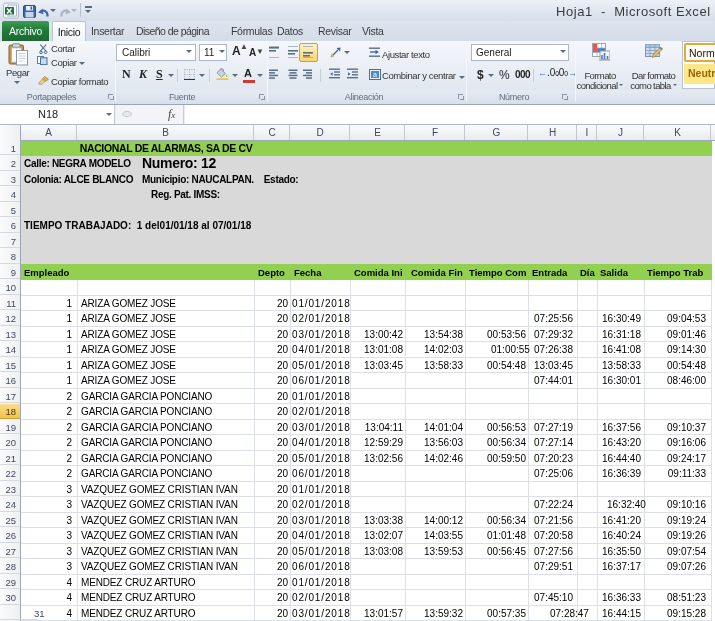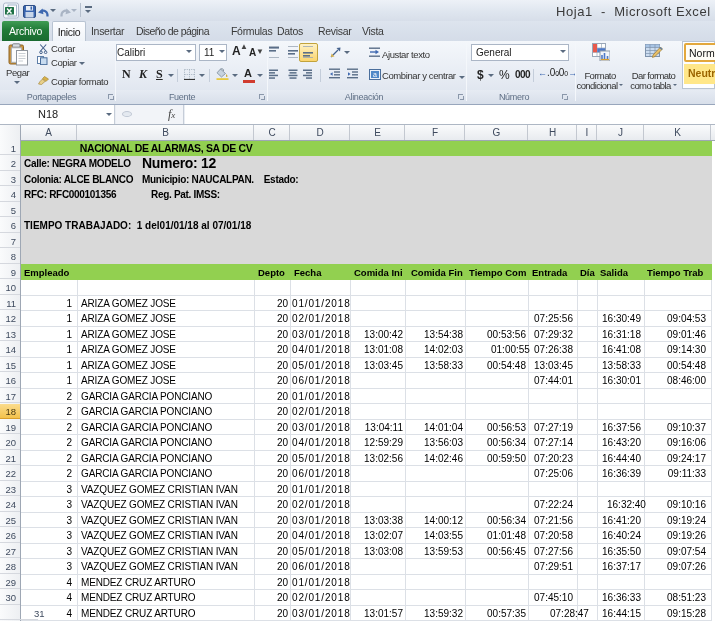--- a/index.html
+++ b/index.html
@@ -127,21 +127,21 @@
 <div class="rlabel" style="left:51px;top:15.5px;font-size:9.5px;">Copiar</div>
 <i class="cr" style="position:absolute;left:79px;top:21px;border-top-color:#5A6B80"></i>
 <svg style="position:absolute;left:38px;top:35px" width="11" height="9" viewBox="0 0 11 9">
  <path d="M6.5 0.5 L10.5 3 L8 5.5 L4.5 2.5 Z" fill="#D8B24A" stroke="#A07E28" stroke-width="0.6"></path>
  <path d="M4.5 3 L7 5.5 L3.5 8.5 L0.5 8 L2 5.5 Z" fill="#E8D08A" stroke="#A07E28" stroke-width="0.6"></path>
       </svg>
 <div class="rlabel" style="left:51px;top:35px;font-size:9.5px;">Copiar formato</div>
 <div class="glabel" style="left:0px;width:103px;">Portapapeles</div>
 <div class="glaunch" style="left:108px;"></div>
 <div class="gsep" style="left:115px;"></div>
-<div class="combo" style="left:116px;top:3px;width:80px;height:17px;line-height:16px;"><span style="">Calibri</span></div>
+<div class="combo" style="left:116px;top:3px;width:80px;height:17px;line-height:16px;"><span style="margin-left:5px;">Calibri</span></div>
 <i class="cr" style="position:absolute;left:186px;top:9px;border-top-color:#5A6B80"></i>
 <div class="combo" style="left:199px;top:3px;width:28px;height:17px;line-height:16px;"><span style="margin-left:4px;">11</span></div>
 <i class="cr" style="position:absolute;left:219px;top:9px;border-top-color:#5A6B80"></i>
 <div style="position:absolute;left:232px;top:3px;font-size:12px;font-weight:bold;color:#222;">A</div>
 <div style="position:absolute;left:240px;top:1px;font-size:8px;color:#444;">▲</div>
 <div style="position:absolute;left:249px;top:6px;font-size:10px;font-weight:bold;color:#222;">A</div>
 <div style="position:absolute;left:256px;top:6px;font-size:8px;color:#444;">▼</div>
 <div style="position:absolute;left:122px;top:26px;font-size:12px;font-weight:bold;color:#222;font-family:'Liberation Serif',serif;">N</div>
 <div style="position:absolute;left:139px;top:26px;font-size:12px;font-weight:bold;font-style:italic;color:#222;font-family:'Liberation Serif',serif;">K</div>
 <div style="position:absolute;left:156px;top:26px;font-size:12px;font-weight:bold;color:#222;text-decoration:underline;font-family:'Liberation Serif',serif;">S</div>
@@ -537,21 +537,20 @@
 <div class="cv num" style="left:407px;top:605.5px;width:56px;">13:59:32</div>
 <div class="cv num" style="left:467px;top:605.5px;width:59px;">00:57:35</div>
 <div class="cv num" style="left:530px;top:605.5px;width:43px;padding-left:20px;">07:28:47</div>
 <div class="cv num" style="left:599px;top:605.5px;width:42px;">16:44:15</div>
 <div class="cv num" style="left:646px;top:605.5px;width:60px;">09:15:28</div>
 <div class="cv b" style="left:21px;top:140.5px;width:290px;text-align:center;font-size:10.5px;letter-spacing:-0.35px;">NACIONAL DE ALARMAS, SA DE CV</div>
 <div class="cv b" style="left:24px;top:156.0px;width:400px;text-align:left;font-size:10px;letter-spacing:-0.3px;">Calle: NEGRA MODELO</div>
 <div class="cv b" style="left:142px;top:156.0px;width:400px;text-align:left;font-size:14px;letter-spacing:-0.3px;">Numero: 12</div>
 <div class="cv b" style="left:24px;top:171.5px;width:400px;text-align:left;font-size:10px;letter-spacing:-0.3px;">Colonia: ALCE BLANCO</div>
 <div class="cv b" style="left:142px;top:171.5px;width:400px;text-align:left;font-size:10px;letter-spacing:-0.3px;">Municipio: NAUCALPAN.&nbsp;&nbsp;&nbsp; Estado:</div>
-<div class="cv b" style="left:24px;top:187.0px;width:400px;text-align:left;font-size:10px;letter-spacing:-0.3px;">RFC: RFC000101356</div>
 <div class="cv b" style="left:151px;top:187.0px;width:400px;text-align:left;font-size:10px;letter-spacing:-0.3px;">Reg. Pat. IMSS:</div>
 <div class="cv b" style="left:24px;top:218.0px;width:500px;text-align:left;font-size:10px;letter-spacing:0px;">TIEMPO TRABAJADO:&nbsp; 1 del01/01/18 al 07/01/18</div>
 <div class="cv b" style="left:24px;top:264.5px;width:97px;text-align:left;font-size:9.5px;letter-spacing:0px;">Empleado</div>
 <div class="cv b" style="left:258px;top:264.5px;width:76px;text-align:left;font-size:9.5px;letter-spacing:0px;">Depto</div>
 <div class="cv b" style="left:294px;top:264.5px;width:100px;text-align:left;font-size:9.5px;letter-spacing:0px;">Fecha</div>
 <div class="cv b" style="left:354px;top:264.5px;width:95px;text-align:left;font-size:9.5px;letter-spacing:0px;">Comida Ini</div>
 <div class="cv b" style="left:411px;top:264.5px;width:100px;text-align:left;font-size:9.5px;letter-spacing:0px;">Comida Fin</div>
 <div class="cv b" style="left:469px;top:264.5px;width:103px;text-align:left;font-size:9.5px;letter-spacing:0px;">Tiempo Com</div>
 <div class="cv b" style="left:532px;top:264.5px;width:89px;text-align:left;font-size:9.5px;letter-spacing:0px;">Entrada</div>
 <div class="cv b" style="left:580px;top:264.5px;width:60px;text-align:left;font-size:9.5px;letter-spacing:0px;">Día</div>

